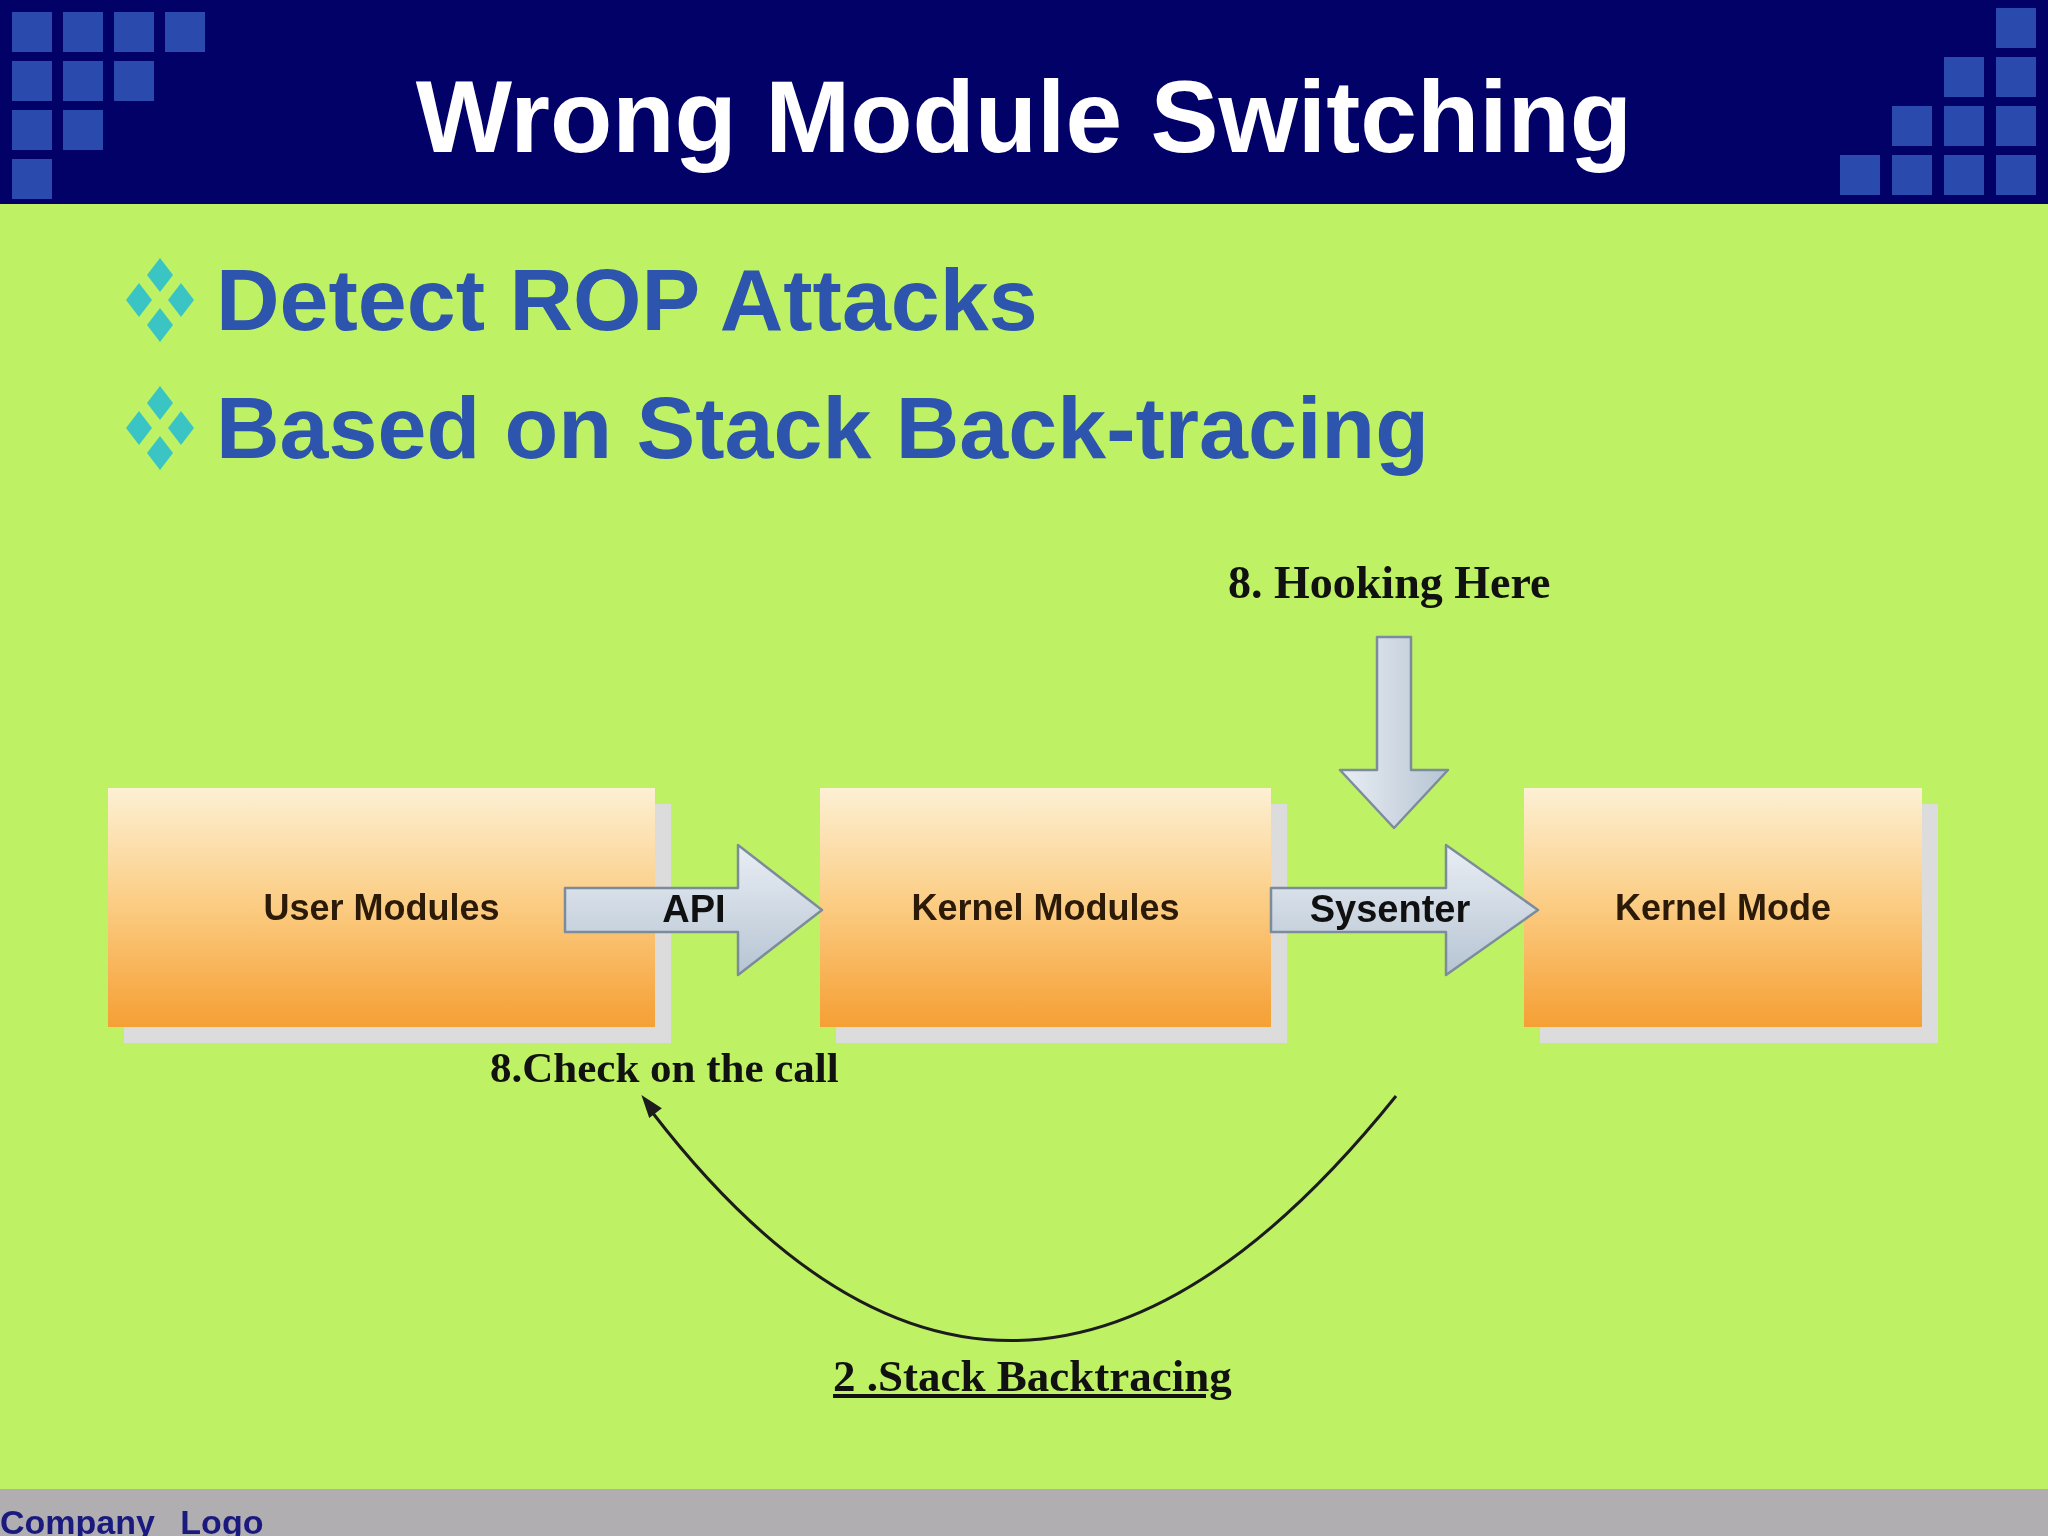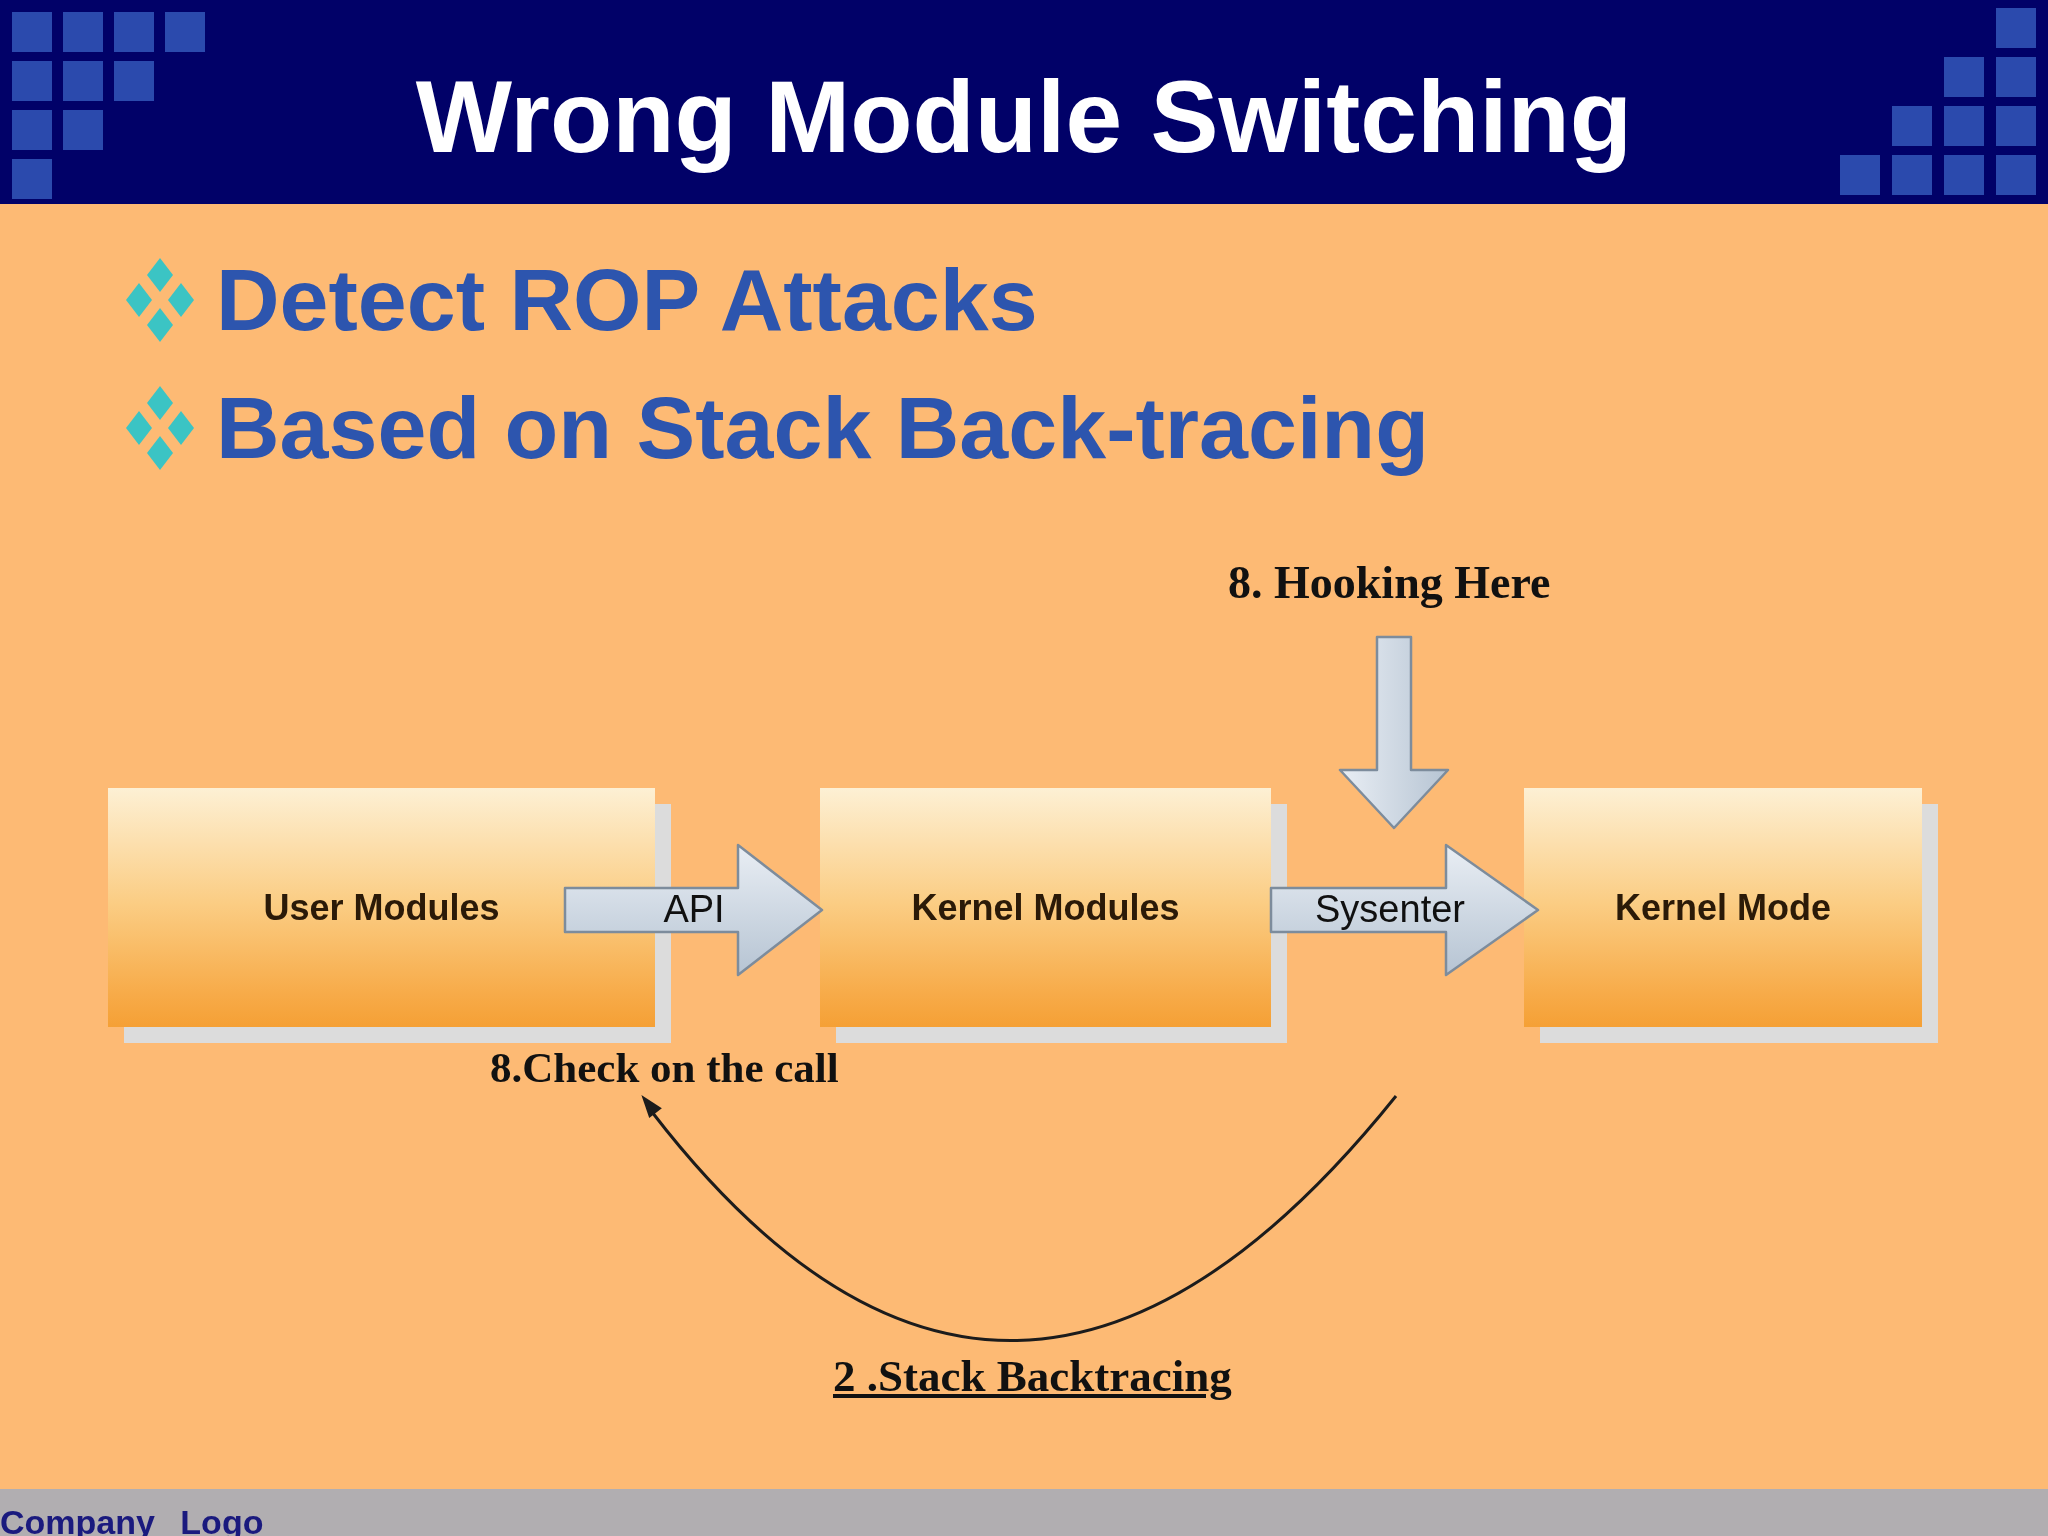--- a/index.html
+++ b/index.html
@@ -1,18 +1,18 @@
 <!DOCTYPE html>
 <html><head>
 <meta charset="utf-8">
 <style>
   html,body { margin:0; padding:0; background:#888; }
   .slide {
     position:relative; width:2048px; height:1536px;
-    background:#fdba74; overflow:hidden;
+    background:#bef264; overflow:hidden;
     font-family:"Liberation Sans", sans-serif;
   }
 
   
   .header {
     position:absolute; left:0; top:0; width:2048px; height:204px;
     background:#010168;
   }
   .sq-left {
     position:absolute; left:12px; top:12px; width:40px; height:40px;
@@ -78,21 +78,21 @@
 
   .ann-serif {
     position:absolute; color:#111111; font-weight:bold;
     font-family:"Liberation Serif", serif; white-space:nowrap; line-height:1;
   }
   .ann-hooking     { left:1228px; top:560px;  font-size:46px; }
   .ann-check       { left:490px;  top:1046px; font-size:43px; }
   .ann-backtrace   { left:833px;  top:1354px; font-size:45px;text-decoration:underline; }
 
   .arrow-label {
-    position:absolute; color:#101010; font-size:38px; font-weight:normal;
+    position:absolute; color:#101010; font-size:38px; font-weight:bold;
     text-align:center; line-height:1; white-space:nowrap;
   }
   .lbl-api      { left:634px;  top:890px; width:120px; }
   .lbl-sysenter { left:1290px; top:890px; width:200px; }
 
   
   .footer {
     position:absolute; left:0; top:1469px; width:2048px; height:67px;
     background:#b1aeb1;
     display:flex; align-items:center; justify-content:flex-start;margin-top:20px;

